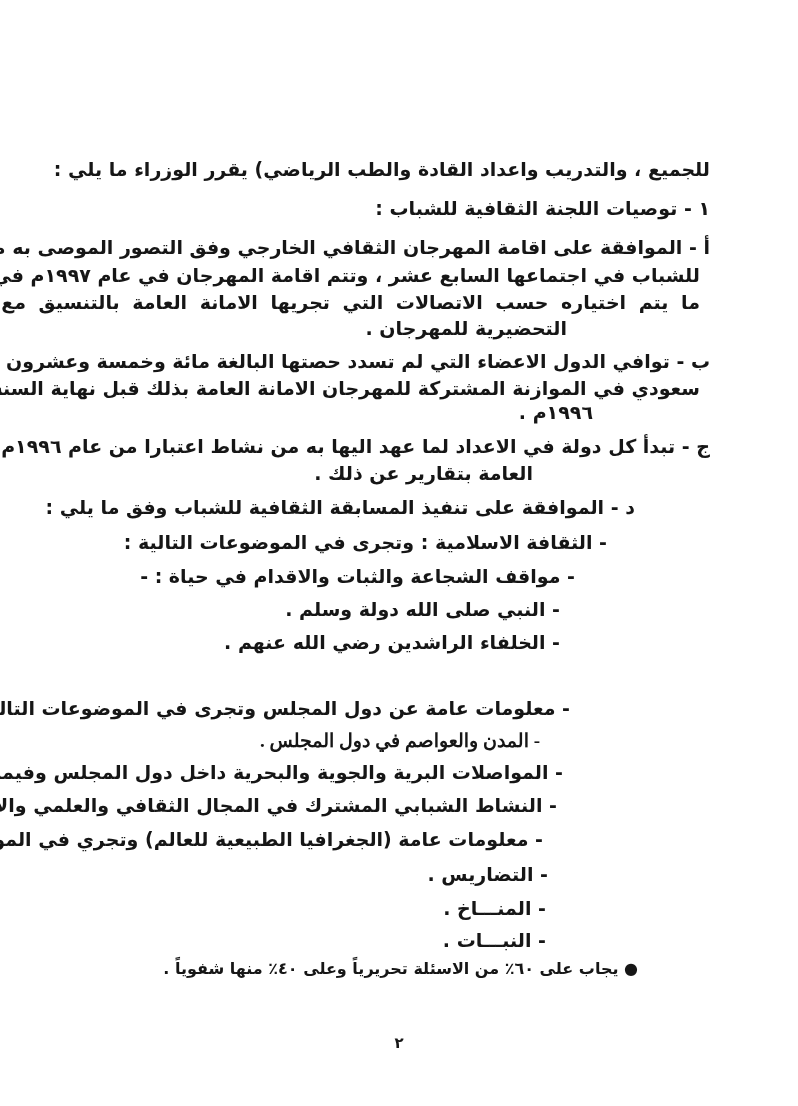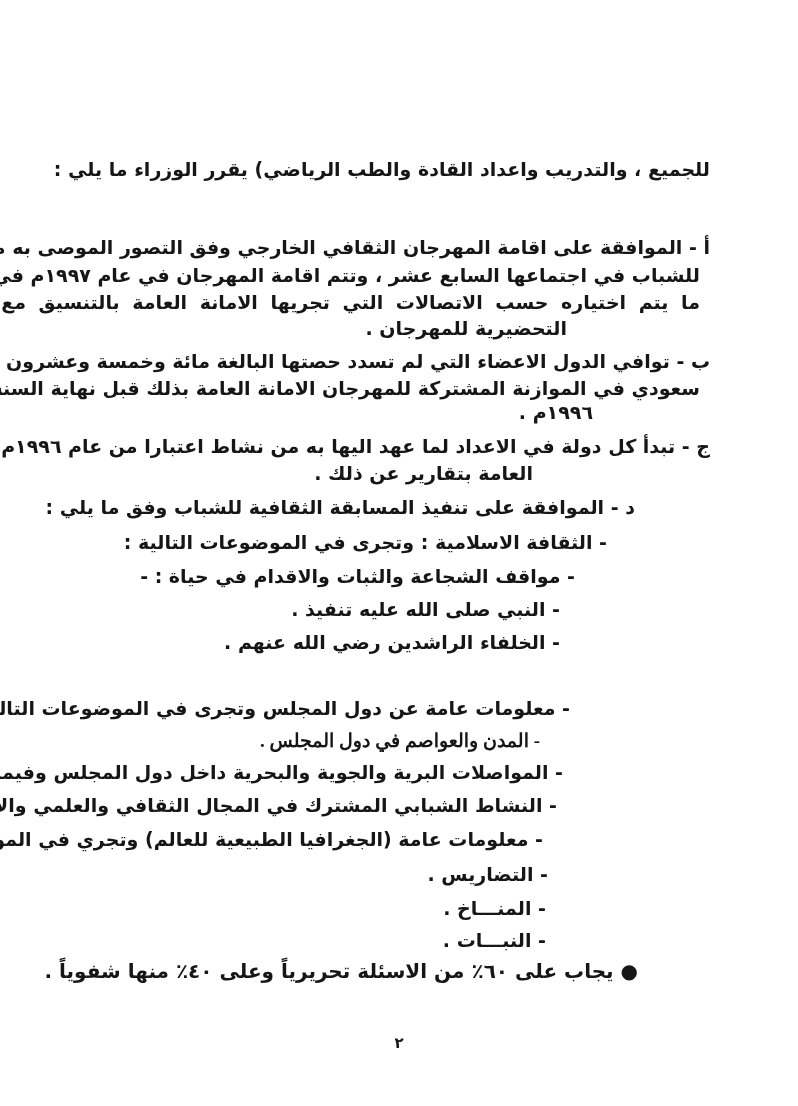--- a/index.html
+++ b/index.html
@@ -44,54 +44,55 @@
   .l15 { top: 631px; right: 238px; }
   .l16 { top: 664px; right: 238px; }
   .l17 { top: 697px; right: 228px; }
   .l18 { top: 729px; right: 258px; font-family: Liberation Serif, serif; }
   .l19 { top: 761px; right: 235px; }
   .l20 { top: 794px; right: 241px; }
   .l21 { top: 828px; right: 255px; }
   .l22 { top: 863px; right: 250px; }
   .l23 { top: 897px; right: 252px; }
   .l24 { top: 929px; right: 252px; }
-  .l25 { top: 959px; right: 160px; font-size: 20px; }
+  .l25 { top: 959px; right: 160px; font-size: 16px; }
   .page-number {
     position: absolute;
     top: 1034px;
     left: 0;
     right: 0;
     text-align: center;
     font-size: 15px;
     font-weight: 700;
   }
 </style>
 </head>
 <body>
 
 <div class="page">
 
   <div class="line l0">للجميع ، والتدريب واعداد القادة والطب الرياضي) يقرر الوزراء ما يلي :</div>
+  <div class="line l1">١ - توصيات اللجنة الثقافية للشباب :</div>
 
   <div class="line l2">أ - الموافقة على اقامة المهرجان الثقافي الخارجي وفق التصور الموصى به من اللجنة الثقافية</div>
   <div class="line l3">للشباب في اجتماعها السابع عشر ، وتتم اقامة المهرجان في عام ١٩٩٧م في النمسا أو وفق</div>
   <div class="line l4">ما يتم اختياره حسب الاتصالات التي تجريها الامانة العامة بالتنسيق مع اللجنة</div>
   <div class="line l5">التحضيرية للمهرجان .</div>
 
   <div class="line l6">ب - توافي الدول الاعضاء التي لم تسدد حصتها البالغة مائة وخمسة وعشرون الف ريال</div>
   <div class="line l7">سعودي في الموازنة المشتركة للمهرجان الامانة العامة بذلك قبل نهاية السنة الميلادية</div>
   <div class="line l8">١٩٩٦م .</div>
 
   <div class="line l9">ج - تبدأ كل دولة في الاعداد لما عهد اليها به من نشاط اعتبارا من عام ١٩٩٦م وتحاط الامانة</div>
   <div class="line l10">العامة بتقارير عن ذلك .</div>
 
   <div class="line l11">د - الموافقة على تنفيذ المسابقة الثقافية للشباب وفق ما يلي :</div>
   <div class="line l12">- الثقافة الاسلامية : وتجرى في الموضوعات التالية :</div>
   <div class="line l13">- مواقف الشجاعة والثبات والاقدام في حياة : -</div>
-  <div class="line l14">- النبي صلى الله عليه تنفيذ .</div>
+  <div class="line l14">- النبي صلى الله دولة وسلم .</div>
   <div class="line l15">- الخلفاء الراشدين رضي الله عنهم .</div>
   <div class="line l17">- معلومات عامة عن دول المجلس وتجرى في الموضوعات التالية : -</div>
   <div class="line l18">- المدن والعواصم في دول المجلس .</div>
   <div class="line l19">- المواصلات البرية والجوية والبحرية داخل دول المجلس وفيما بينها .</div>
   <div class="line l20">- النشاط الشبابي المشترك في المجال الثقافي والعلمي والاجتماعي .</div>
   <div class="line l21">- معلومات عامة (الجغرافيا الطبيعية للعالم) وتجري في الموضوعات التالية :</div>
   <div class="line l22">- التضاريس .</div>
   <div class="line l23">- المنـــاخ .</div>
   <div class="line l24">- النبـــات .</div>
 

